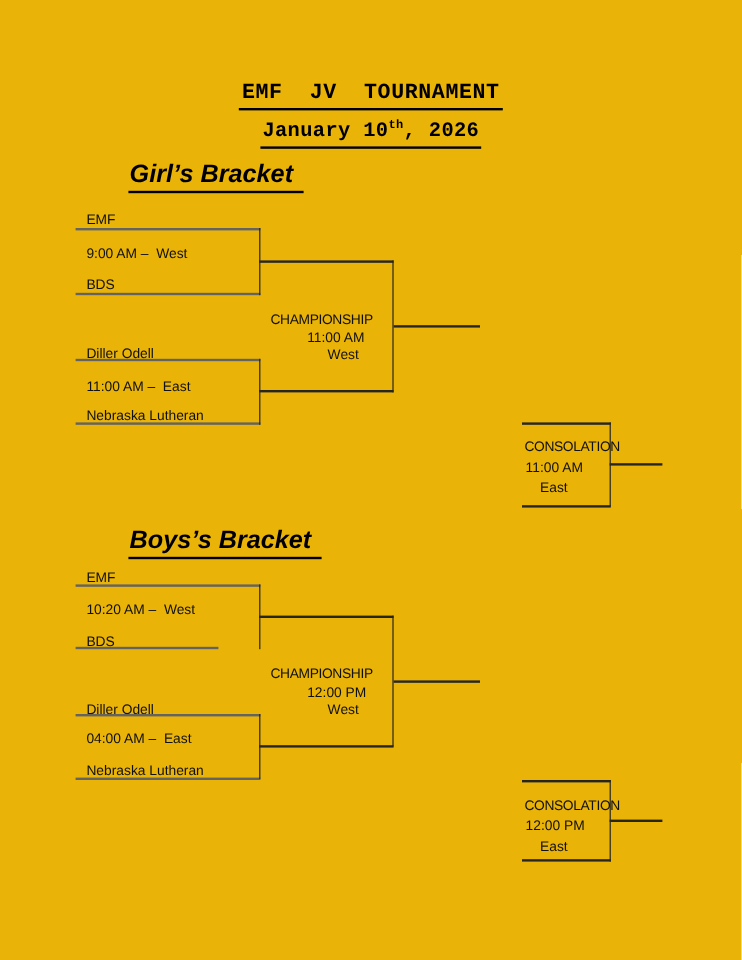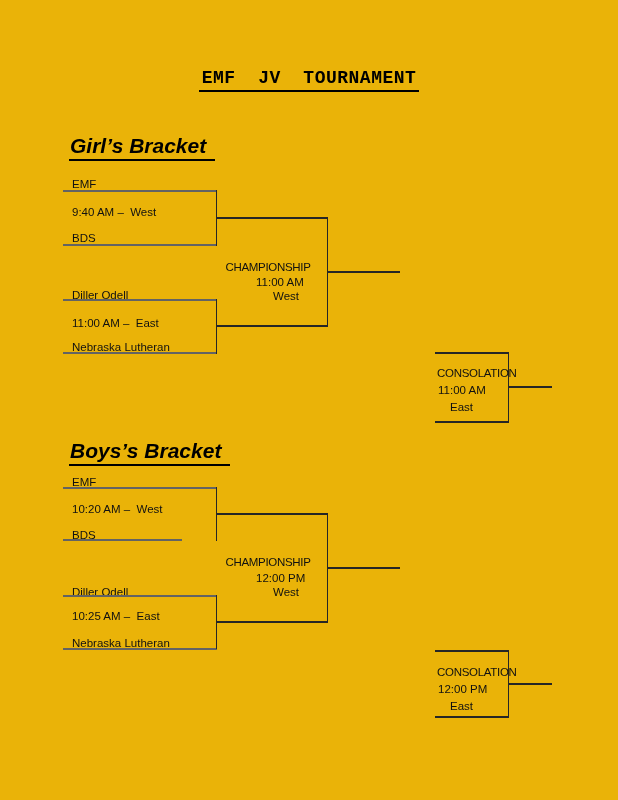--- a/index.html
+++ b/index.html
@@ -1,18 +1,18 @@
 <!DOCTYPE html>
 <html><head>
 <meta charset="utf-8">
 <style>
   html,body{margin:0;padding:0;background:#fff;}
   #page{position:relative;width:618px;height:800px;background:#eab308;overflow:hidden;
         font-family:"Liberation Sans",sans-serif;color:#1a1a1a;}
-  .abs{position:absolute;}
+  .abs{position:absolute;margin-left:38px;}
   .pre{white-space:pre;}
   
   .center-row{position:absolute;left:0;right:0;text-align:center;}
   .doc-title{display:inline-block;font-family:"Liberation Mono","DejaVu Sans Mono",monospace;
              font-weight:bold;font-size:18px;letter-spacing:.5px;color:#000;
              border-bottom:2px solid #000;padding:0 3px 2px 3px;}
   .doc-date{display:inline-block;font-family:"Liberation Mono","DejaVu Sans Mono",monospace;
             font-weight:bold;font-size:17px;letter-spacing:.3px;color:#000;
             border-bottom:2px solid #000;padding:0 2px 2px 2px;}
   .doc-date sup{font-size:10px;}
@@ -27,28 +27,31 @@
   .h{height:1.6px;} .v{width:1.6px;}
 </style>
 </head>
 <body>
 
 <div id="page">
 
   <div class="center-row" style="top:68px">
     <span class="doc-title pre">EMF  JV  TOURNAMENT</span>
   </div>
+  <div class="center-row" style="top:100px">
+    <span class="doc-date"><span>January 10</span><sup>th</sup><span>, 2026</span></span>
+  </div>
 
   <div class="abs" style="left:69px;top:134px">
     <span class="section-heading">Girl’s Bracket</span>
   </div>
 
   <span class="bt" style="left:72px;top:178px">EMF</span>
   <div class="tl" style="left:63px;top:190px;width:154px"></div>
-  <span class="bt pre" style="left:72px;top:206px">9:40 AM –  West</span>
+  <span class="bt pre" style="left:72px;top:206px">9:00 AM –  West</span>
   <span class="bt" style="left:72px;top:232px">BDS</span>
   <div class="tl" style="left:63px;top:244px;width:154px"></div>
   <div class="sl v" style="left:215.5px;top:190px;height:56px"></div>
   <div class="sl h" style="left:215.5px;top:217px;width:112px"></div>
 
   <span class="bt" style="left:72px;top:289px">Diller Odell</span>
   <div class="tl" style="left:63px;top:299px;width:154px"></div>
   <span class="bt pre" style="left:72px;top:317px">11:00 AM –  East</span>
   <span class="bt" style="left:72px;top:341px">Nebraska Lutheran</span>
   <div class="tl" style="left:63px;top:352px;width:154px"></div>
@@ -76,21 +79,21 @@
   <span class="bt" style="left:72px;top:476px">EMF</span>
   <div class="tl" style="left:63px;top:487px;width:154px"></div>
   <span class="bt pre" style="left:72px;top:503px">10:20 AM –  West</span>
   <span class="bt" style="left:72px;top:529px">BDS</span>
   <div class="tl" style="left:63px;top:539px;width:119px"></div>
   <div class="sl v" style="left:215.5px;top:487px;height:54px"></div>
   <div class="sl h" style="left:215.5px;top:513px;width:112px"></div>
 
   <span class="bt" style="left:72px;top:586px">Diller Odell</span>
   <div class="tl" style="left:63px;top:595px;width:154px"></div>
-  <span class="bt pre" style="left:72px;top:610px">10:25 AM –  East</span>
+  <span class="bt pre" style="left:72px;top:610px">04:00 AM –  East</span>
   <span class="bt" style="left:72px;top:637px">Nebraska Lutheran</span>
   <div class="tl" style="left:63px;top:648px;width:154px"></div>
   <div class="sl v" style="left:215.5px;top:595px;height:54px"></div>
   <div class="sl h" style="left:215.5px;top:621px;width:112px"></div>
 
   <div class="sl v" style="left:326.5px;top:513px;height:109px"></div>
   <div class="sl h" style="left:328px;top:567px;width:72px"></div>
   <span class="bt champ-label" style="left:210px;top:556px;width:116px">CHAMPIONSHIP</span>
   <span class="bt" style="left:256px;top:572px">12:00 PM</span>
   <span class="bt" style="left:273px;top:586px">West</span>

